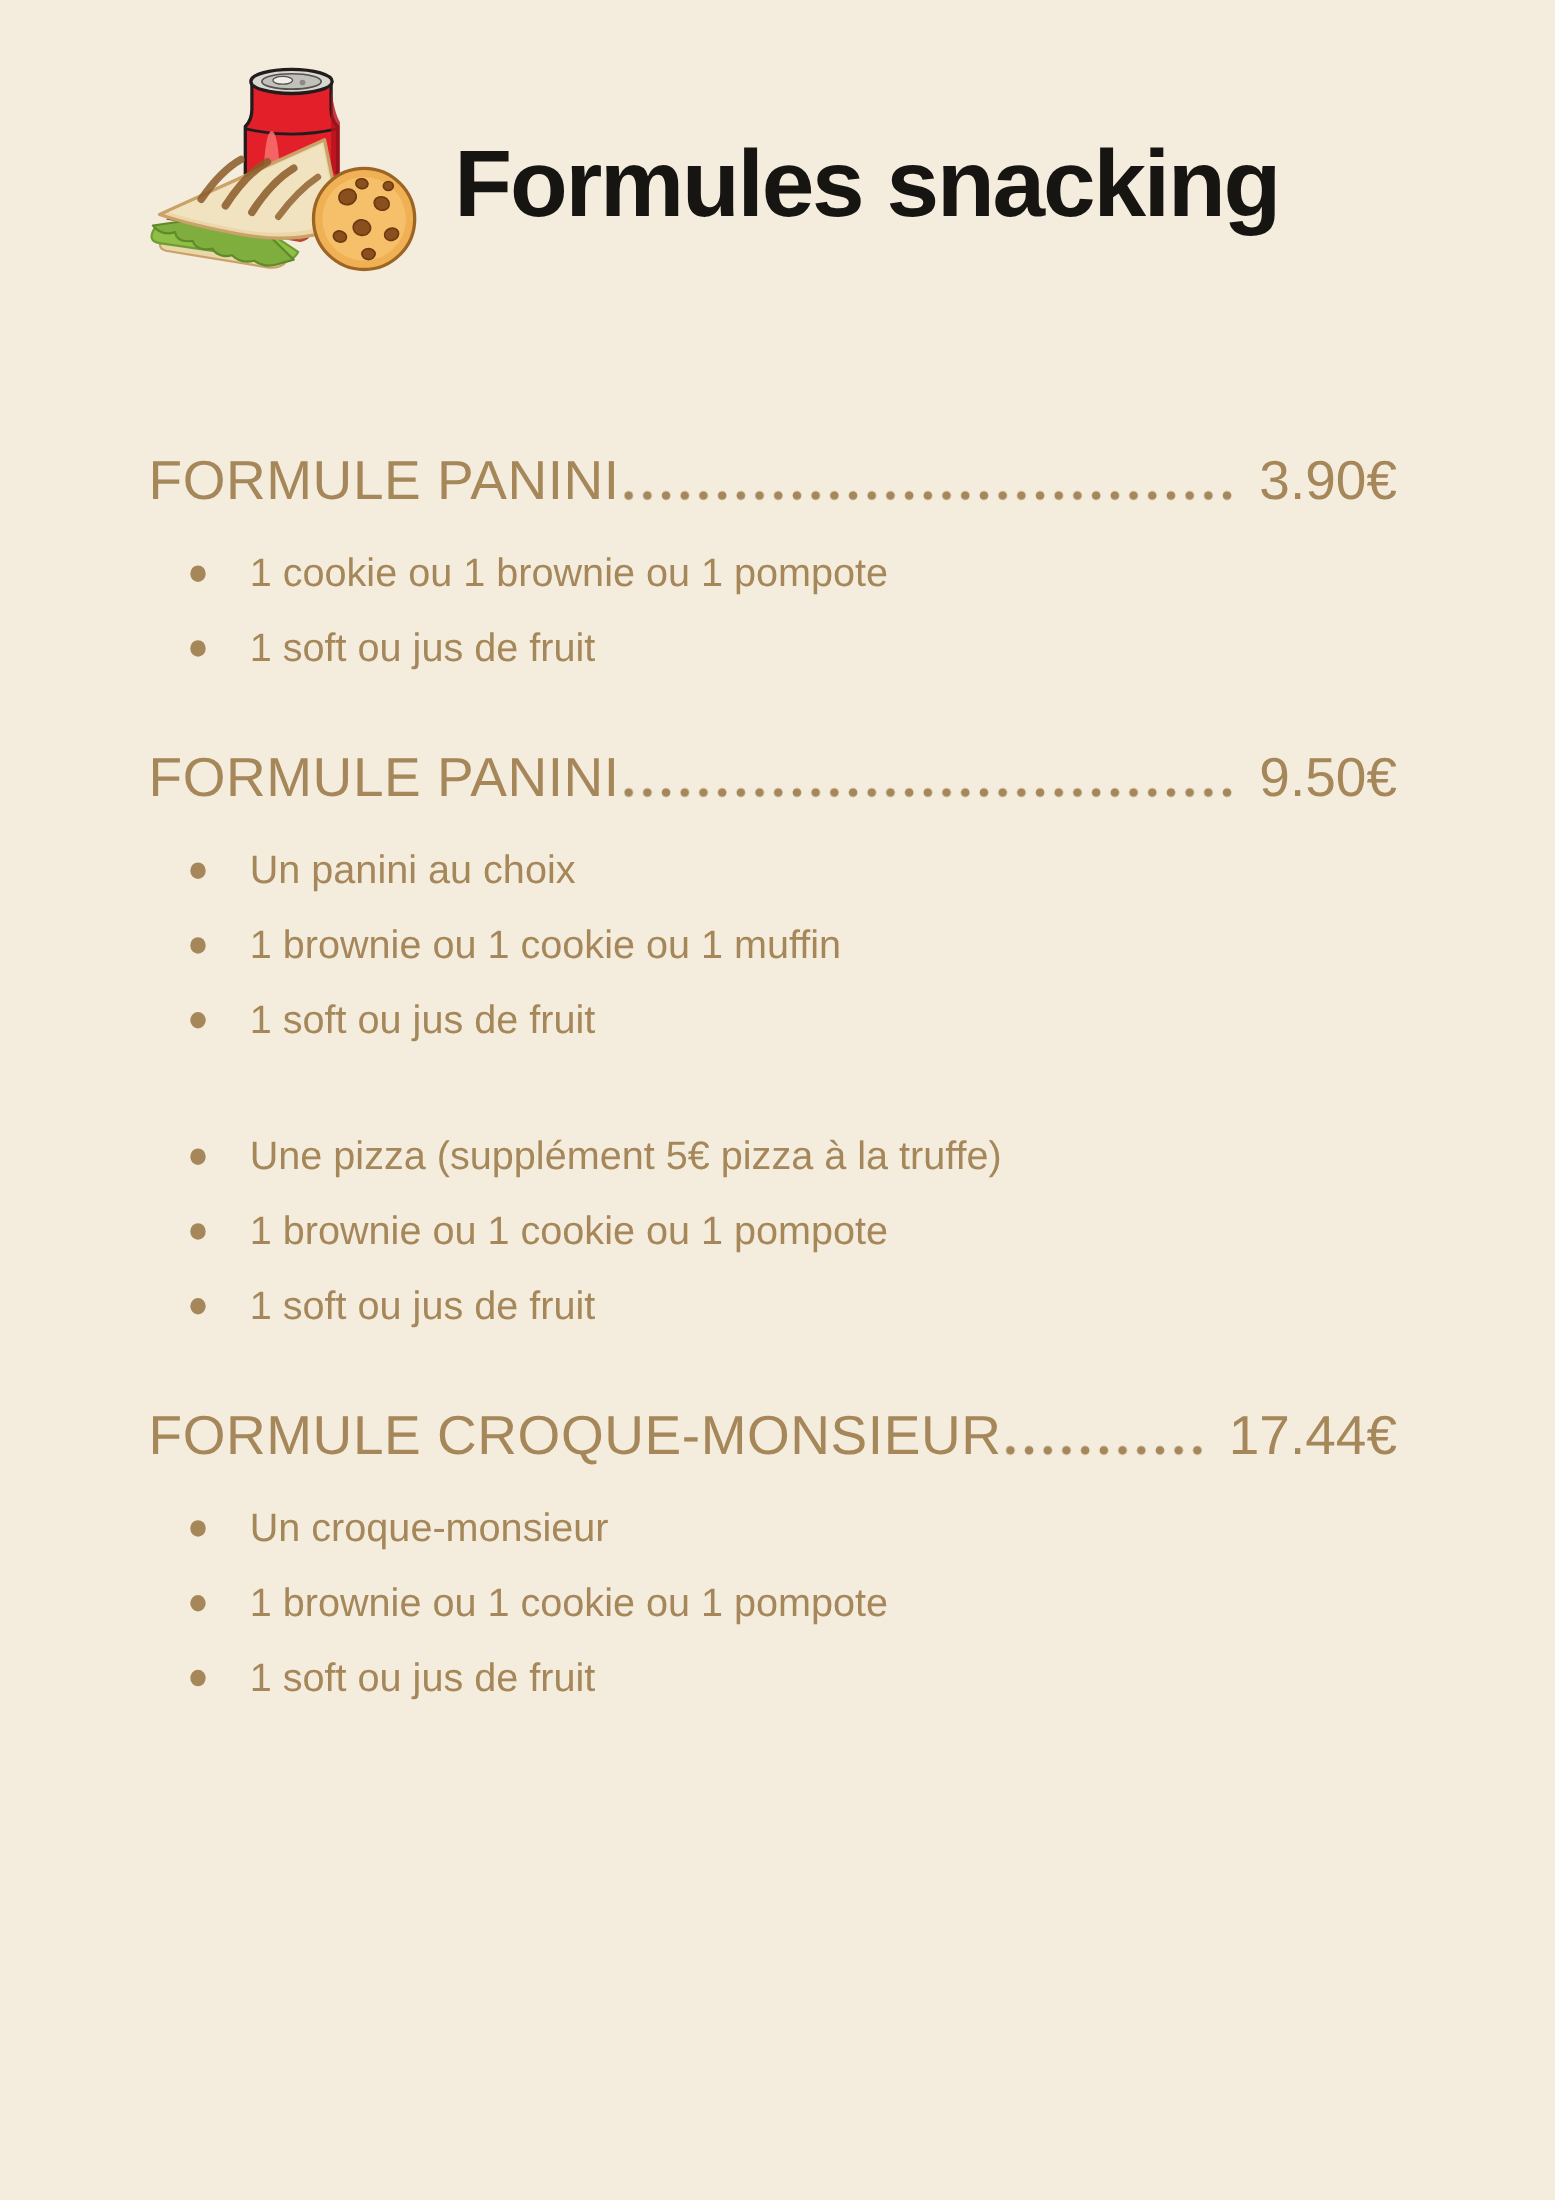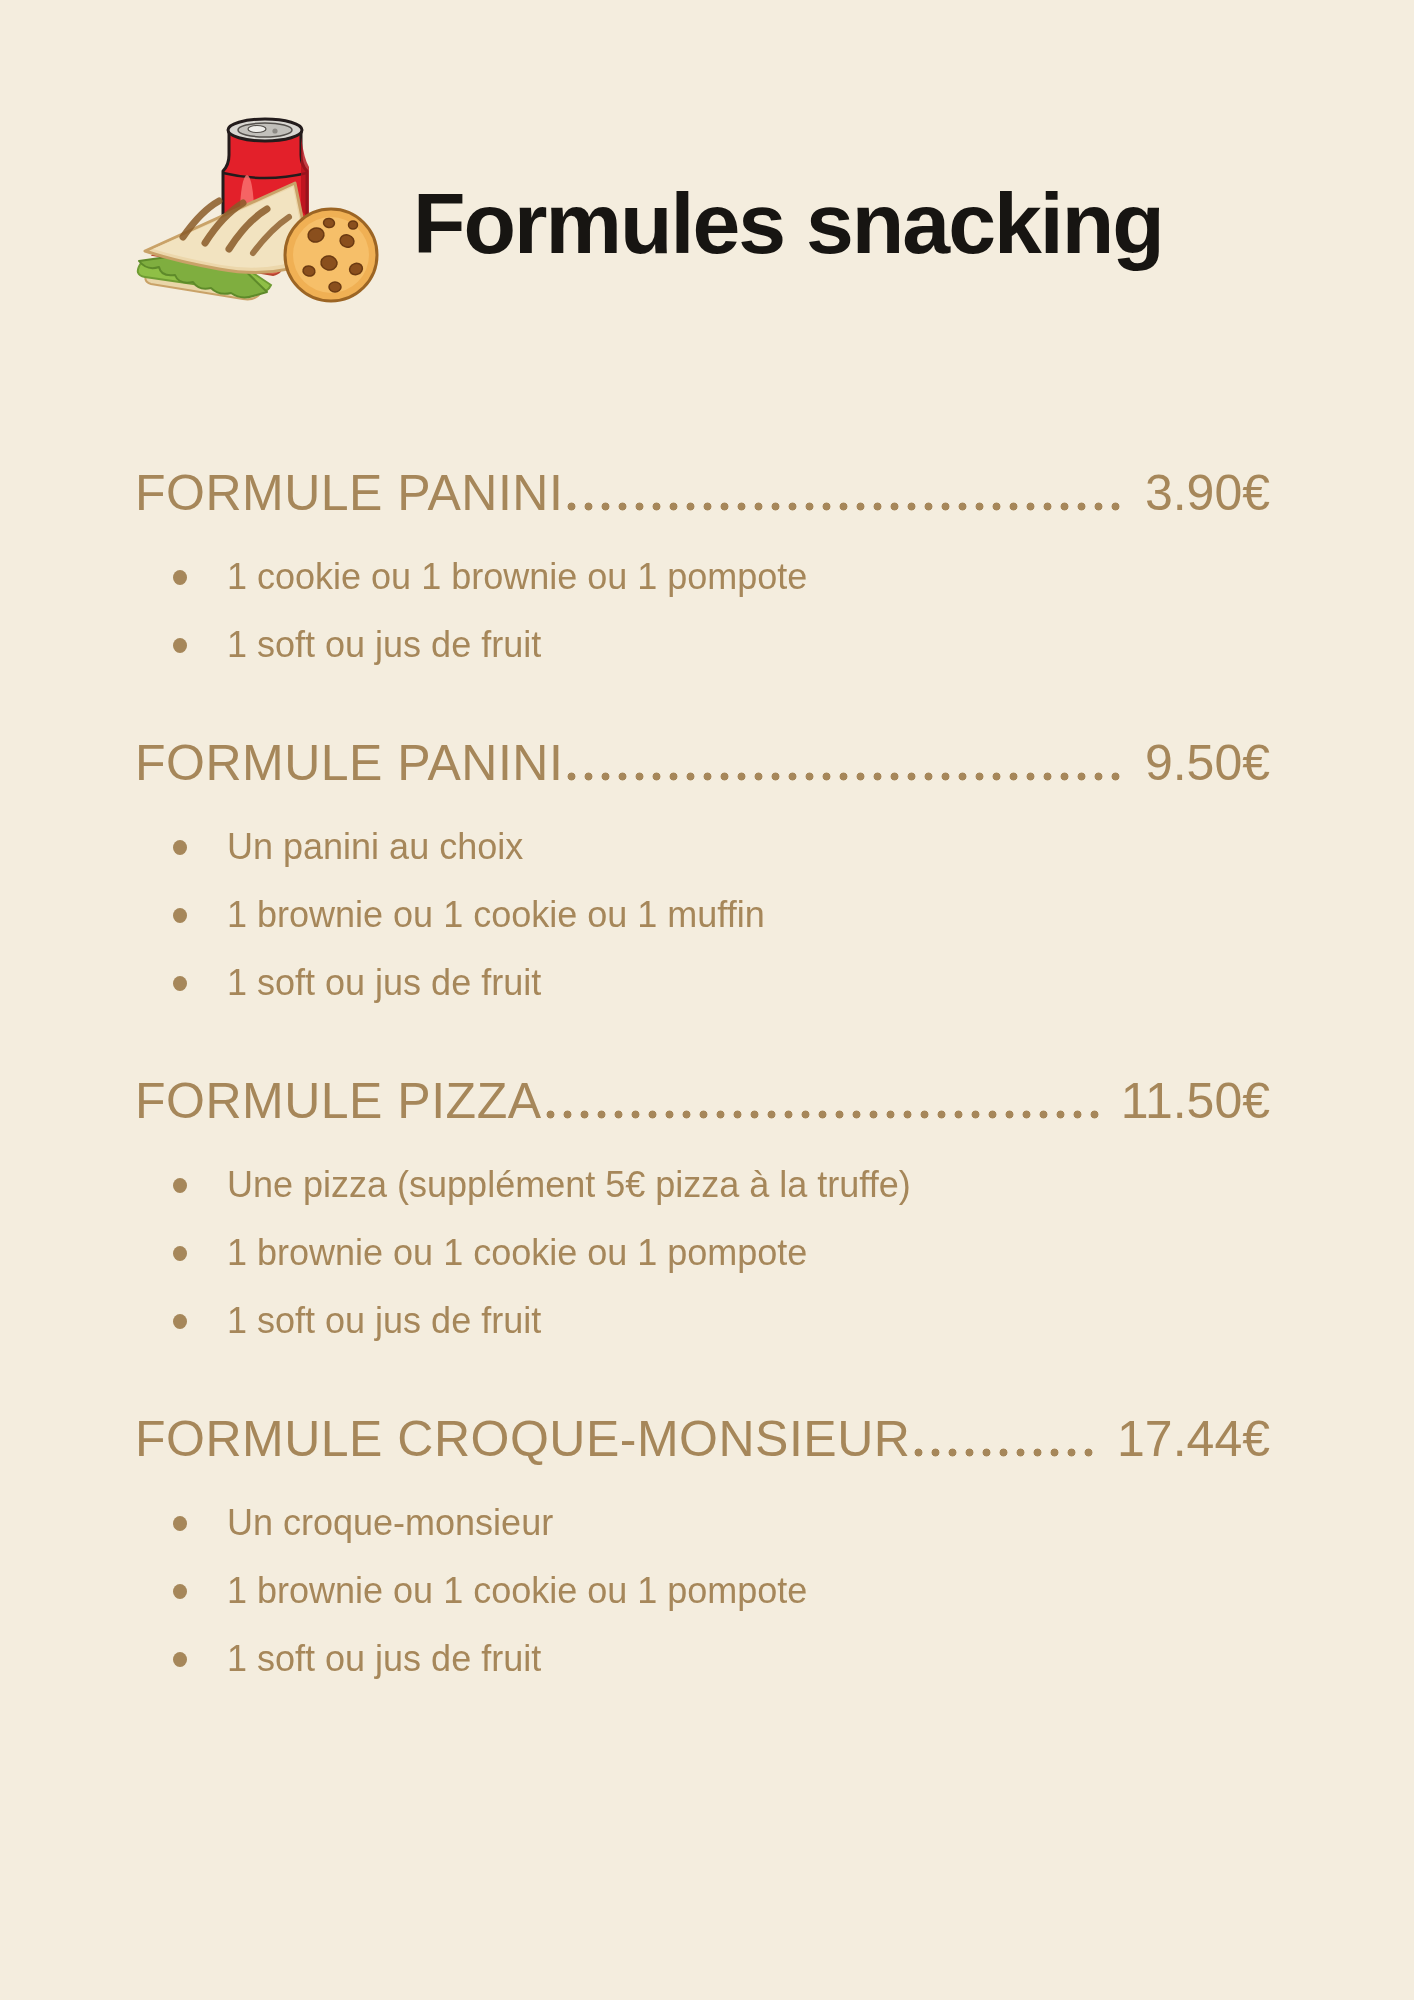--- a/index.html
+++ b/index.html
@@ -10,21 +10,21 @@
   *{margin:0;padding:0;box-sizing:border-box;}
   html,body{width:1414px;height:2000px;}
   body{
     background:var(--bg);
     font-family:"Liberation Sans","DejaVu Sans",sans-serif;
     color:var(--tan);
     overflow:hidden;
   }
   .page{
     width:1414px;height:2000px;
-    padding:100px 144px 0 135px;
+    padding:44px 144px 0 135px;
   }
   
   .menu-header{
     display:flex;
     align-items:center;
     height:205px;
     margin-left:-12px;
   }
   .illustration{
     width:262px;height:200px;
@@ -159,25 +159,20 @@
       <span class="formula-price">9.50€</span>
     </div>
     <ul class="formula-items">
           <li><span class="bullet-dot"></span><span>Un panini au choix</span></li>
           <li><span class="bullet-dot"></span><span>1 brownie ou 1 cookie ou 1 muffin</span></li>
           <li><span class="bullet-dot"></span><span>1 soft ou jus de fruit</span></li>
         </ul>
   </section>
 
   <section class="formula">
-    <div class="formula-row">
-      <span class="formula-name">FORMULE PIZZA</span>
-      <span class="dotted-leader"></span>
-      <span class="formula-price">11.50€</span>
-    </div>
     <ul class="formula-items">
           <li><span class="bullet-dot"></span><span>Une pizza (supplément 5€ pizza à la truffe)</span></li>
           <li><span class="bullet-dot"></span><span>1 brownie ou 1 cookie ou 1 pompote</span></li>
           <li><span class="bullet-dot"></span><span>1 soft ou jus de fruit</span></li>
         </ul>
   </section>
 
   <section class="formula">
     <div class="formula-row">
       <span class="formula-name">FORMULE CROQUE-MONSIEUR</span>

